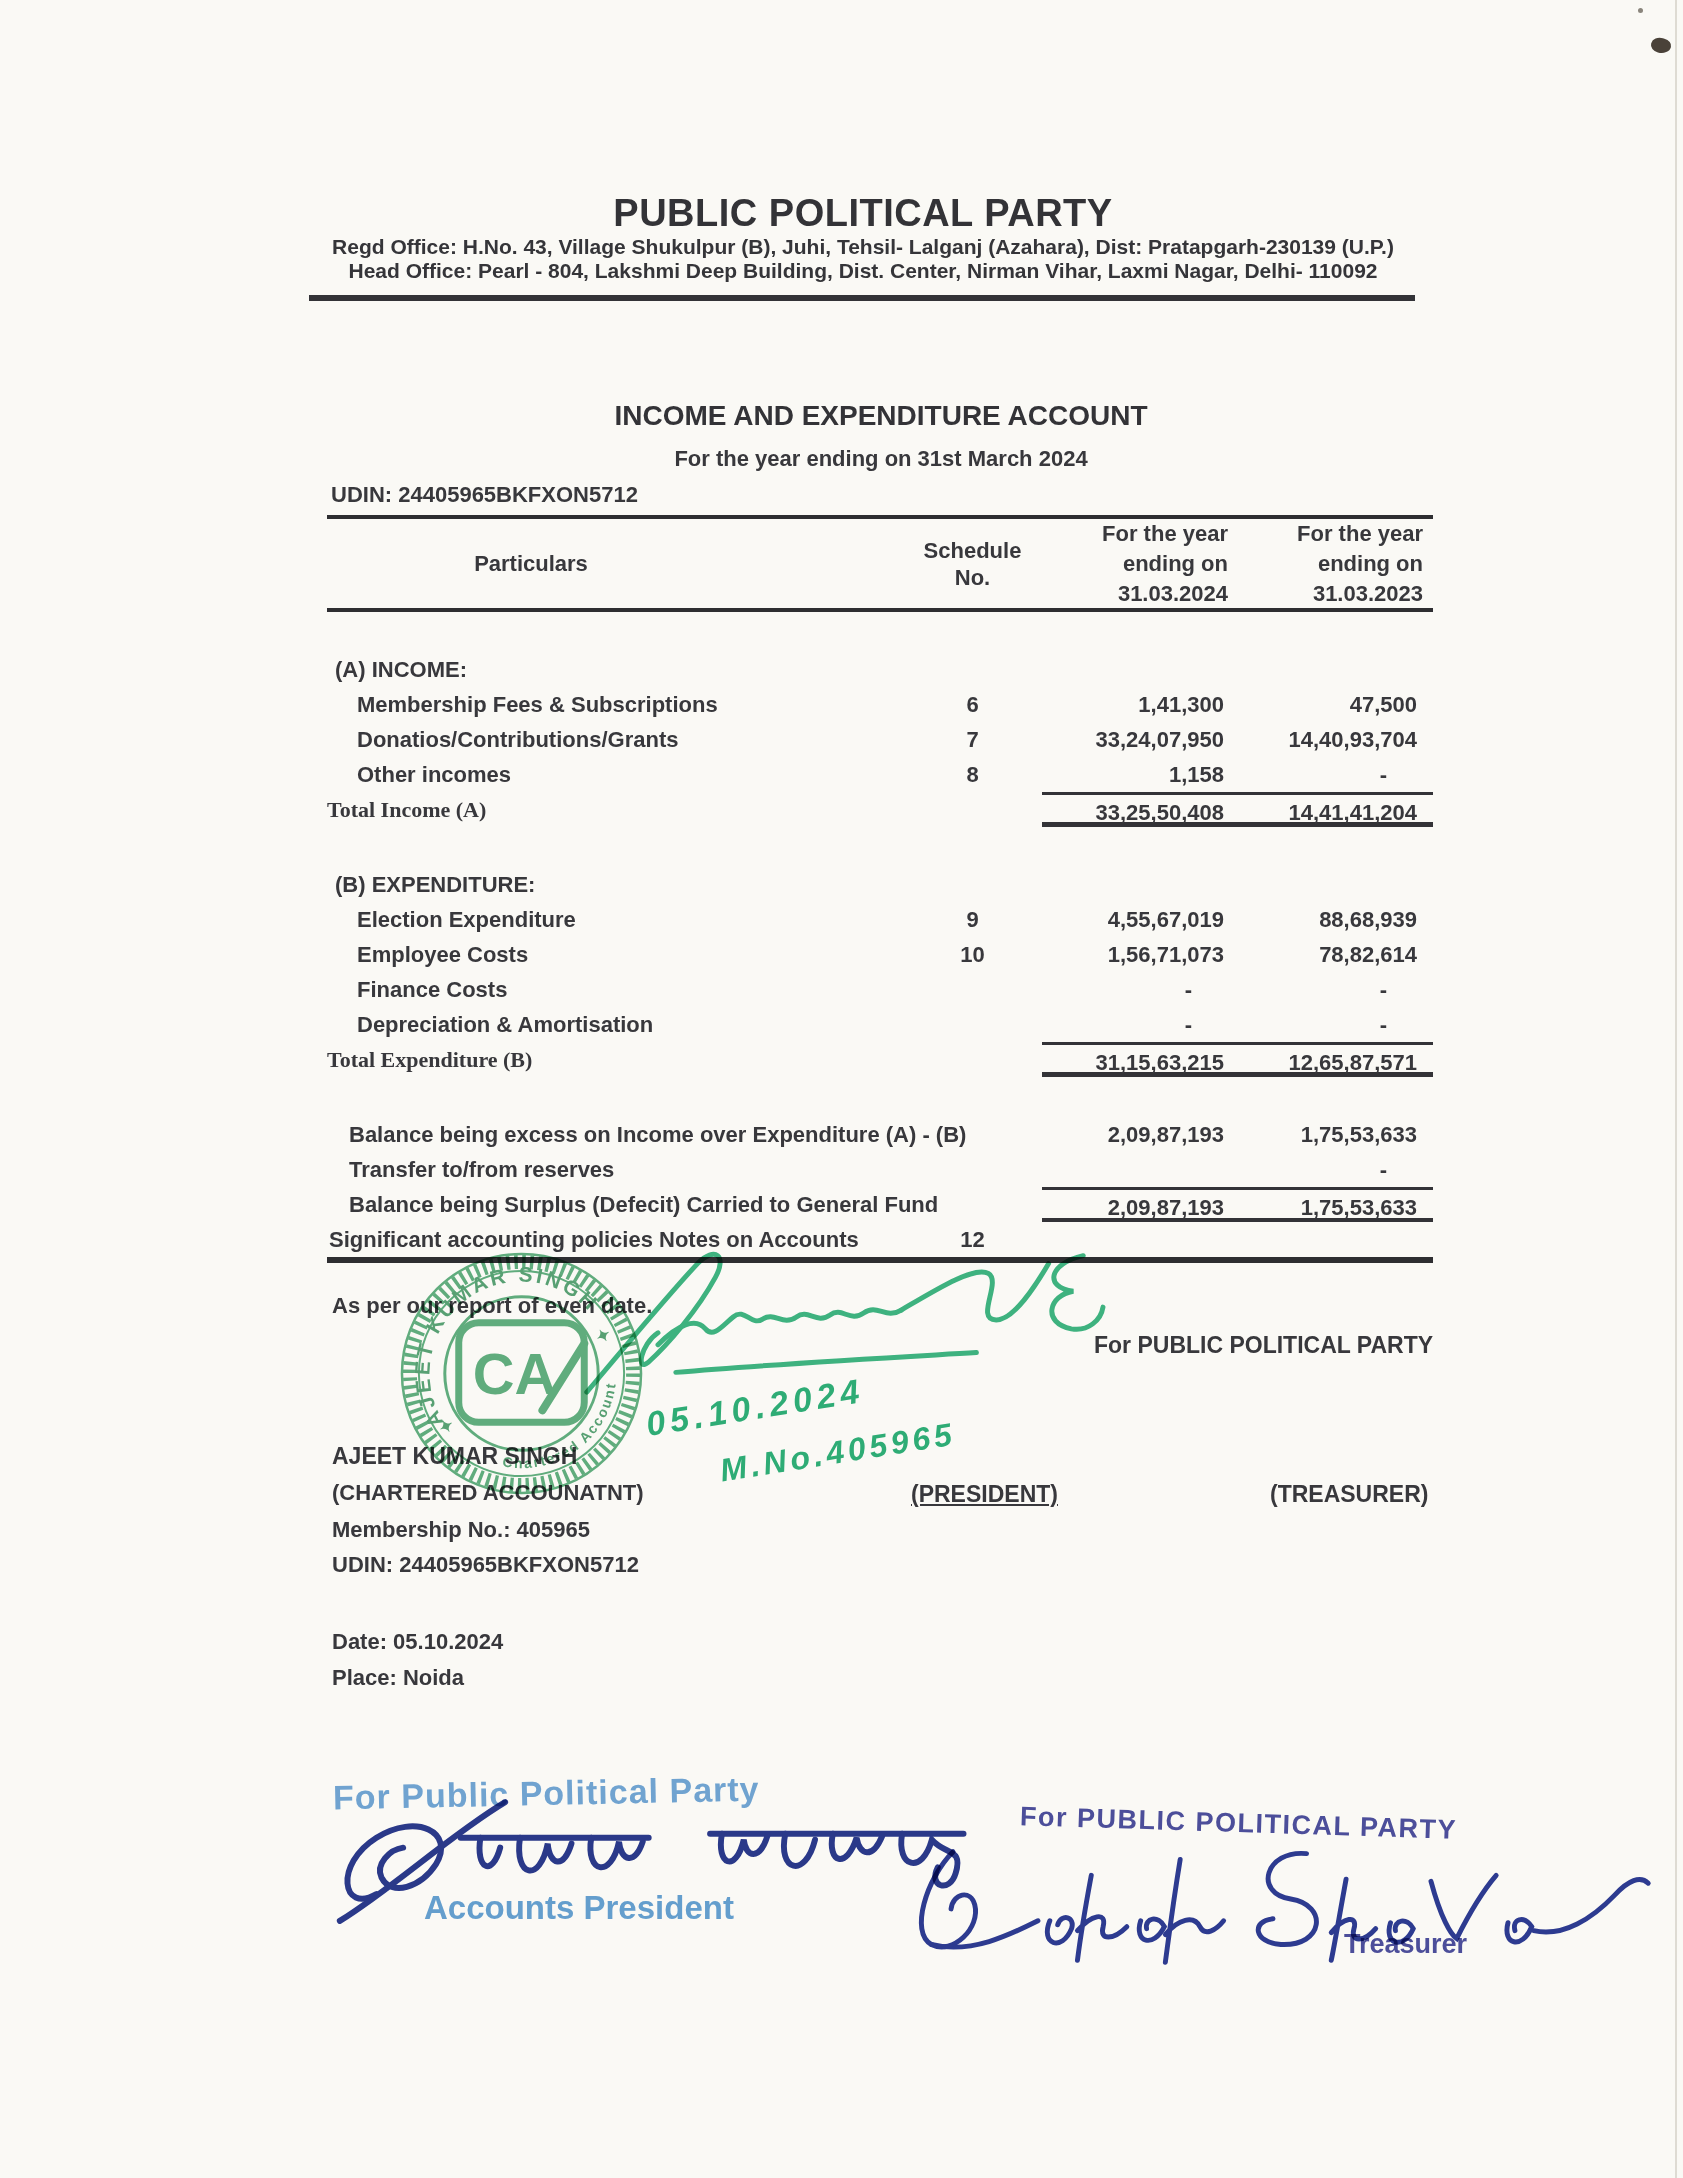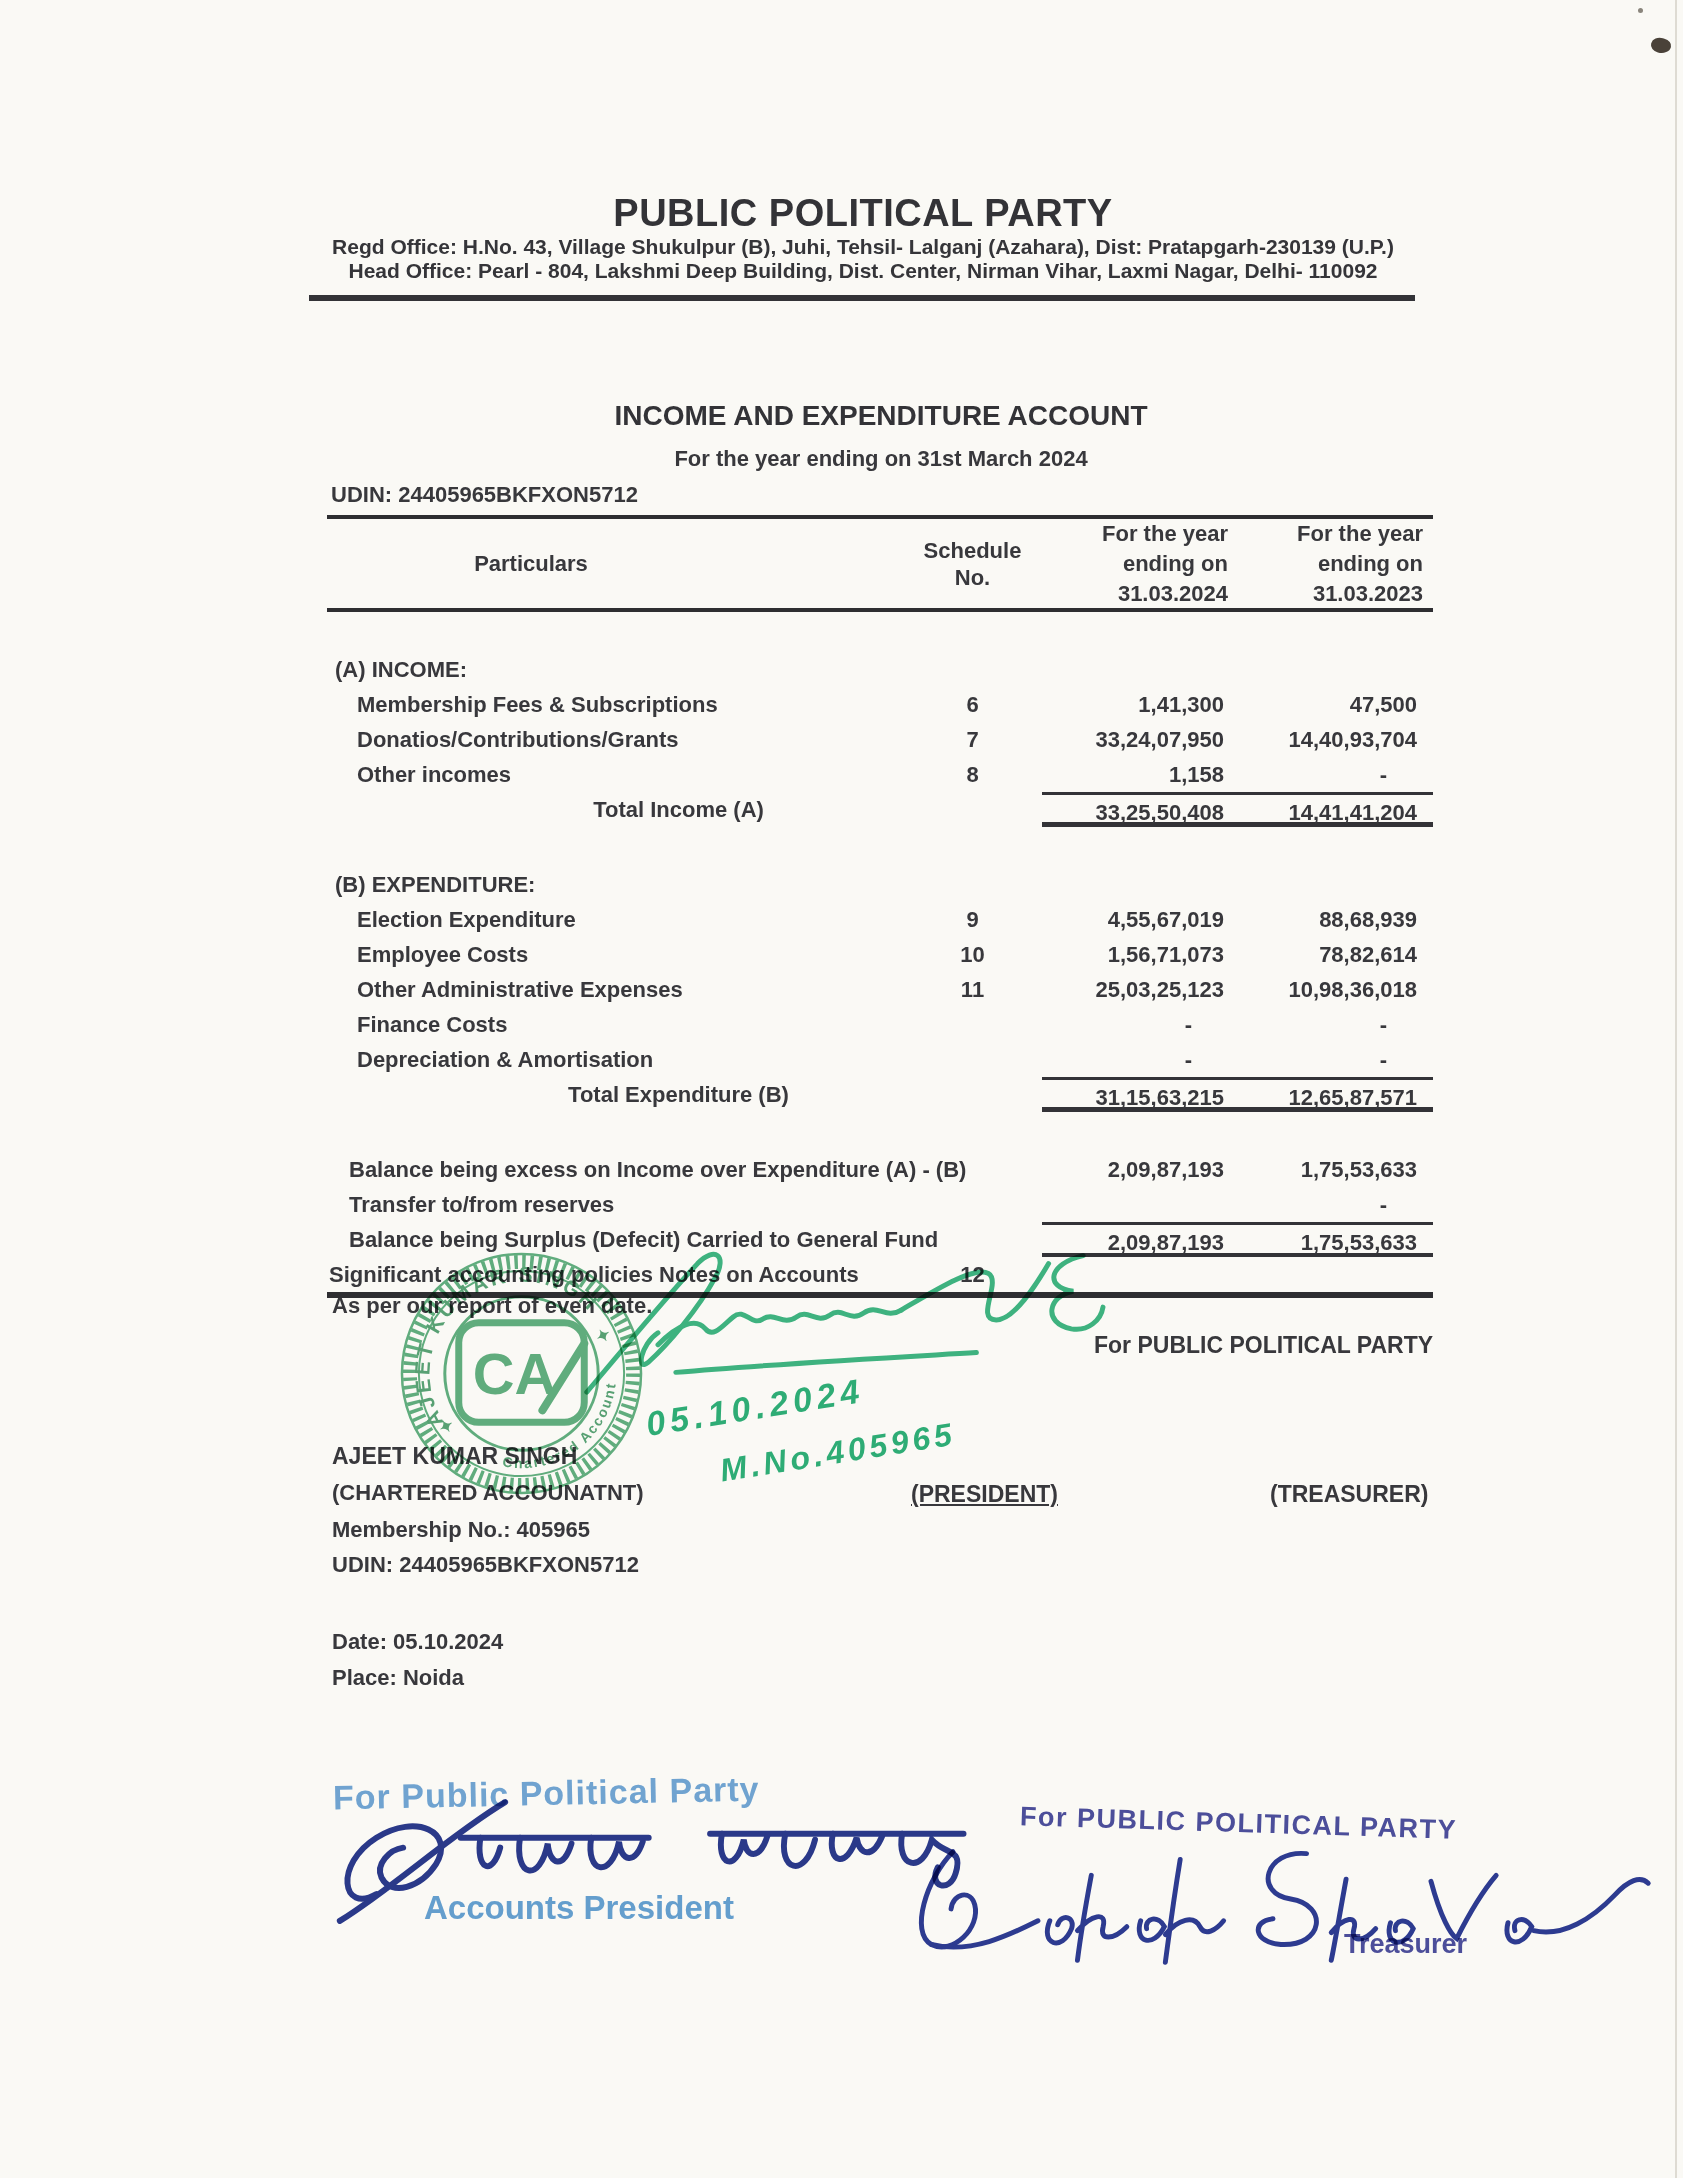--- a/index.html
+++ b/index.html
@@ -36,21 +36,21 @@
   .th-sched { width:139px; text-align:center; line-height:27px; }
   .th-amt   { width:196px; text-align:right; padding-right:10px; line-height:30px; }
   .th-amt23 { width:195px; }
   #acct-tbody { padding-top:40px; }
   .row { display:flex; height:35px; line-height:35px; }
   .row.spacer { height:40px; }
   .c-label { width:576px; padding-left:30px; white-space:nowrap; overflow:visible; }
   .row.section .c-label { padding-left:8px; }
   .row.note .c-label { padding-left:2px; }
   .row.balance .c-label, .row.balance-final .c-label { padding-left:22px; }
-  .c-label-total { width:715px; text-align:center; padding-right:12px; white-space:nowrap; }
+  .c-label-total { width:715px; text-align:left; padding-right:12px; white-space:nowrap;font-family:Liberation Serif, serif; }
   .c-sched { width:139px; text-align:center; }
   .c-amt { width:196px; text-align:right; padding-right:14px; }
   .c-amt23 { width:195px; padding-right:16px; }
   .c-amt.dash { padding-right:46px; }
   .row.total .c-amt { border-top:3px solid #333337; border-bottom:5px solid #333337; }
   .row.balance-final .c-amt { border-top:3px solid #333337; border-bottom:4px solid #333337; }
   #table-bottom-rule { height:6px; background:#2e2e31; margin-top:0; }
 
   #report-note { position:absolute; left:332px; top:1293px; font-size:22px; }
 
@@ -161,26 +161,20 @@
           <div class="c-amt">4,55,67,019</div>
           <div class="c-amt c-amt23">88,68,939</div>
         </div>
         <div class="row item">
           <div class="c-label">Employee Costs</div>
           <div class="c-sched">10</div>
           <div class="c-amt">1,56,71,073</div>
           <div class="c-amt c-amt23">78,82,614</div>
         </div>
         <div class="row item">
-          <div class="c-label">Other Administrative Expenses</div>
-          <div class="c-sched">11</div>
-          <div class="c-amt">25,03,25,123</div>
-          <div class="c-amt c-amt23">10,98,36,018</div>
-        </div>
-        <div class="row item">
           <div class="c-label">Finance Costs</div>
           <div class="c-sched"></div>
           <div class="c-amt dash">-</div>
           <div class="c-amt c-amt23 dash">-</div>
         </div>
         <div class="row item">
           <div class="c-label">Depreciation &amp; Amortisation</div>
           <div class="c-sched"></div>
           <div class="c-amt dash">-</div>
           <div class="c-amt c-amt23 dash">-</div>

